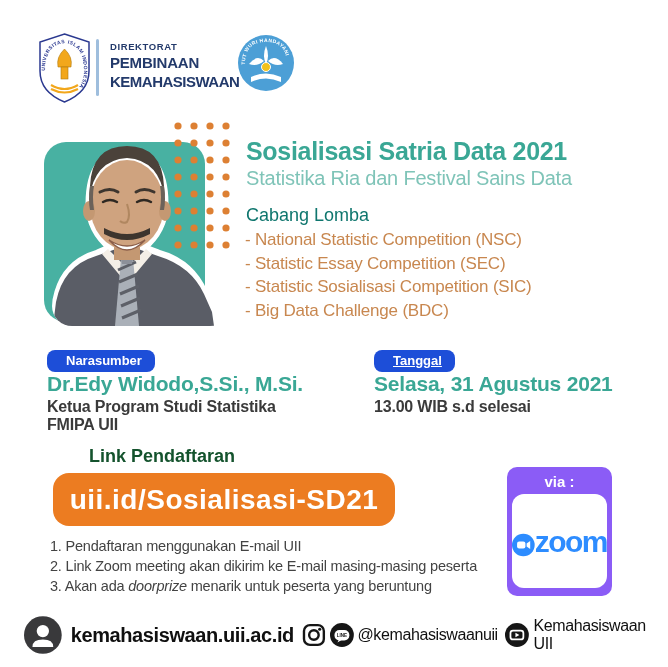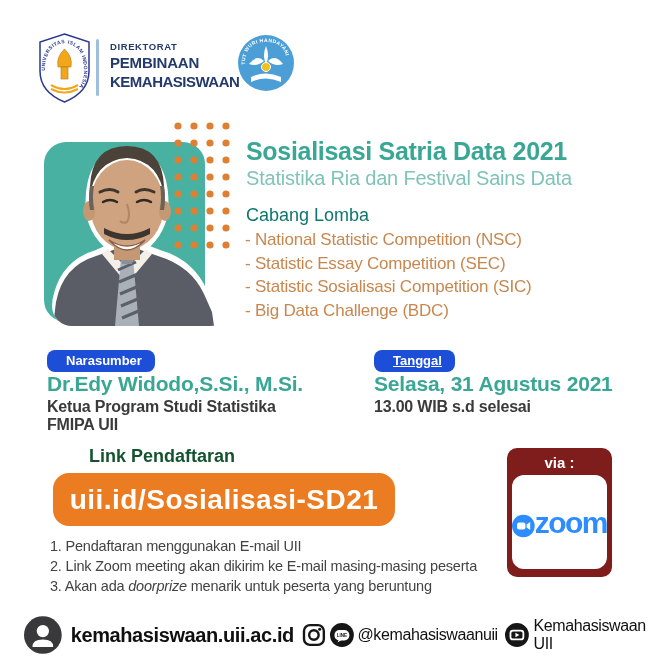--- a/index.html
+++ b/index.html
@@ -34,21 +34,21 @@
   .speaker-role { left:47px; top:398px; }
   .schedule-time { left:374px; top:398px; }
 
   
   .reg-label { position:absolute; left:53px; top:446px; font-size:18px; font-weight:bold; color:#14532d;margin-left:36px; }
   .reg-button { position:absolute; left:53px; top:473px; width:342px; height:53px; background:#ec7c21; border-radius:16px;
                 display:flex; align-items:center; justify-content:center; color:#ffffff; font-size:28px; font-weight:bold; letter-spacing:0.5px; }
   .reg-notes { position:absolute; left:50px; top:536px; font-size:14.5px; color:#434343; line-height:20px; letter-spacing:-0.2px; }
 
   
-  .via-card { position:absolute; left:507px; top:448px; width:105px; height:129px; background:#7f1d1d; border-radius:10px;
+  .via-card { position:absolute; left:507px; top:467px; width:105px; height:129px; background:#8b5cf6; border-radius:10px;
               display:flex; flex-direction:column; align-items:center; }
   .via-label { font-size:15px; font-weight:bold; color:#ffffff; margin-top:6px; }
   .via-inner { width:95px; height:94px; background:#ffffff; border-radius:12px; margin-top:4px;
                display:flex; flex-direction:row; align-items:center; }
   .zoom-icon { width:38px; height:38px; margin-top:8px; }
   .zoom-wordmark { font-size:30px; font-weight:bold; color:#2d8cff; letter-spacing:-1.5px; line-height:30px; margin-top:1px; }
 
   
   .footer { position:absolute; left:24px; top:614px; height:42px; display:flex; align-items:center; }
   .avatar { width:38px; height:38px; }

